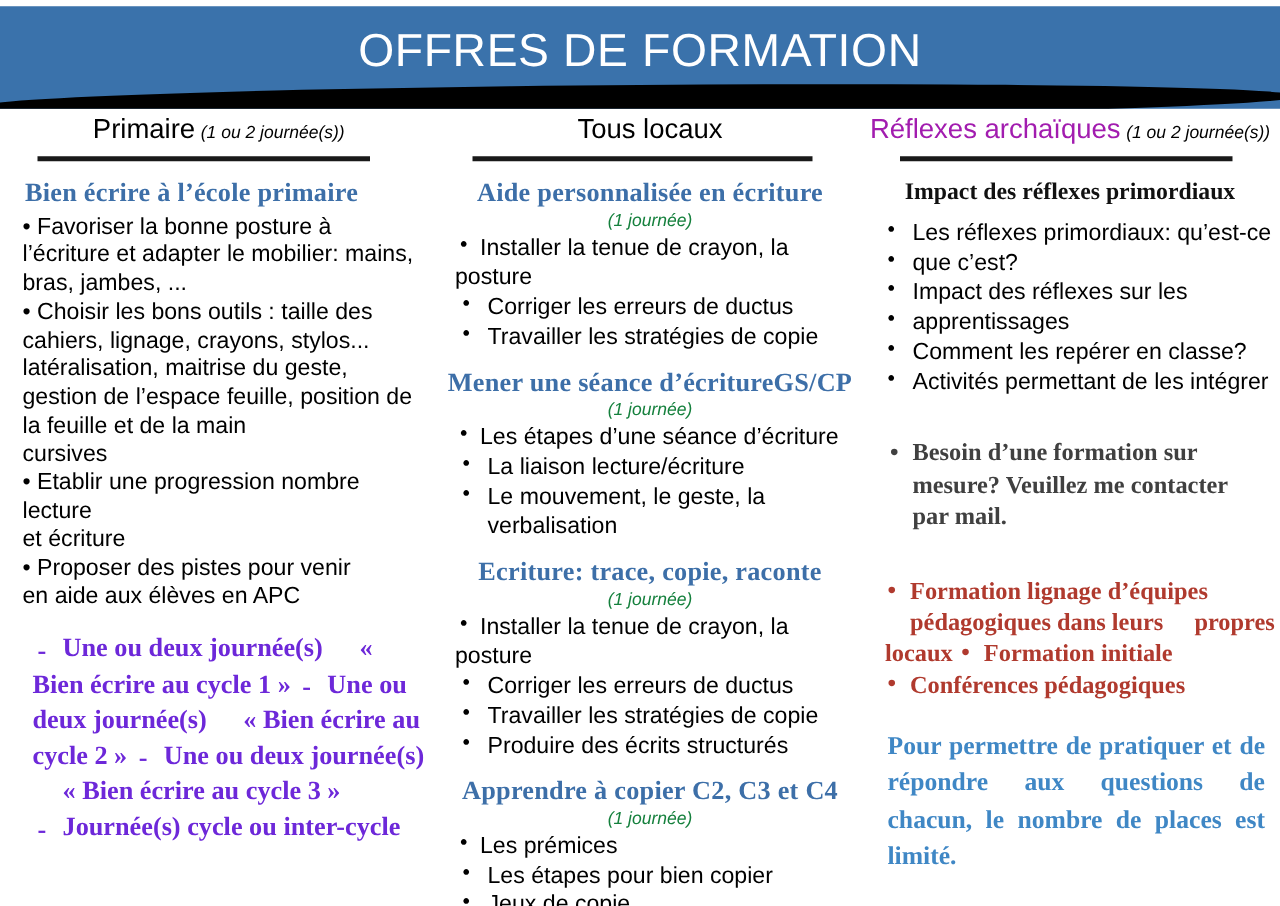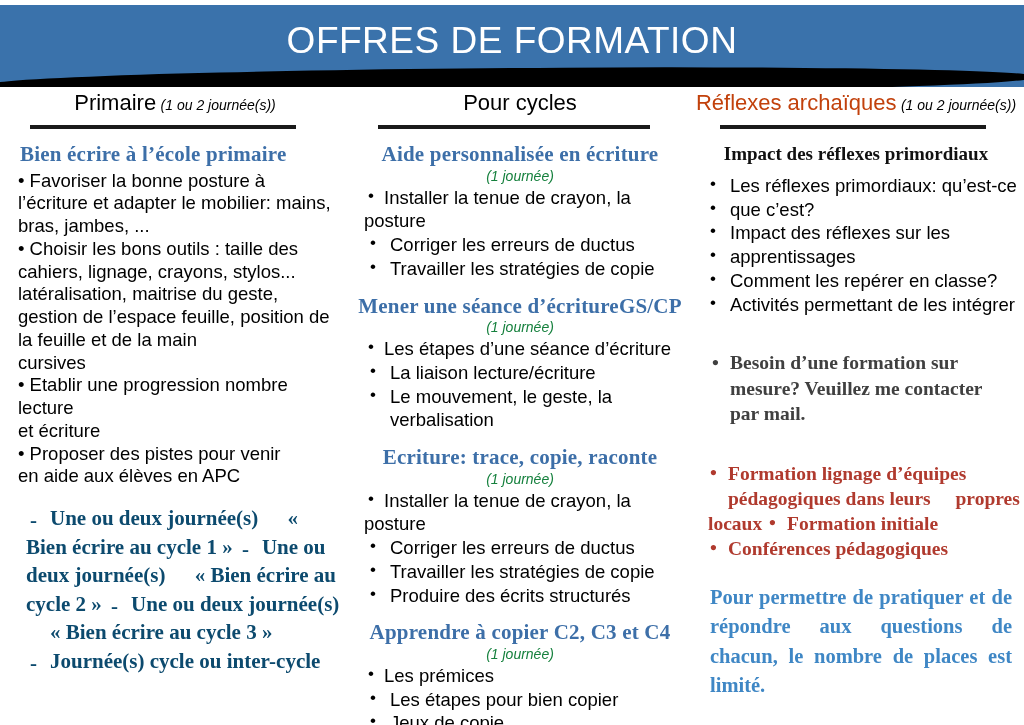--- a/index.html
+++ b/index.html
@@ -73,21 +73,21 @@
     text-align: center;
     padding: 0 4px;
     white-space: nowrap;
   }
   .col-head .head-main {
     font-family: "Liberation Sans", sans-serif;
     font-size: 22px;
     font-weight: 400;
     color: #000000;
   }
-  .col-head.accent .head-main { color: #c2410c; margin-top: 44px; }
+  .col-head.accent .head-main { color: #a21caf; margin-top: 44px; }
   .col-head .head-sub {
     font-family: "Liberation Sans", sans-serif;
     font-size: 14px;
     font-style: italic;
     font-weight: 400;
     color: #000000;
   }
   .rule {
     height: 4px;
     background: #1a1a1a;
@@ -177,21 +177,21 @@
     left: 8px;
     top: -1px;
     font-size: 17px;
   }
 
   
   .dash-list {
     font-family: "Liberation Serif", serif;
     font-weight: bold;
     font-size: 21px;
-    color: #0c4a6e;
+    color: #6d28d9;
     line-height: 1.36;
     padding-left: 20px;
     margin-top: 16px;
   }
   .dash-list .li {
     position: relative;
     padding-left: 24px;
   }
   .dash-list .li::before {
     content: "-";
@@ -306,21 +306,21 @@
       <span class="li cont">« Bien écrire au cycle 2 »</span>
       <span class="li">Une ou deux journée(s)</span>
       <span class="li cont">« Bien écrire au cycle 3 »</span>
       <span class="li">Journée(s) cycle ou inter-cycle</span>
     </div>
   </div>
 
   <div class="col col-mid">
 
     <div class="col-head">
-      <span class="head-main">Pour cycles</span>
+      <span class="head-main">Tous locaux</span>
     </div>
     <div class="rule"></div>
 
     <div class="blk">
       <div class="h-serif-blue">Aide personnalisée en écriture</div>
       <div class="sub-ital">(1 journée)</div>
       <div class="body-list mid-list">
         <span class="li tight">Installer la tenue de crayon, la</span>
         <span class="li nohang">posture</span>
         <span class="li">Corriger les erreurs de ductus</span>

